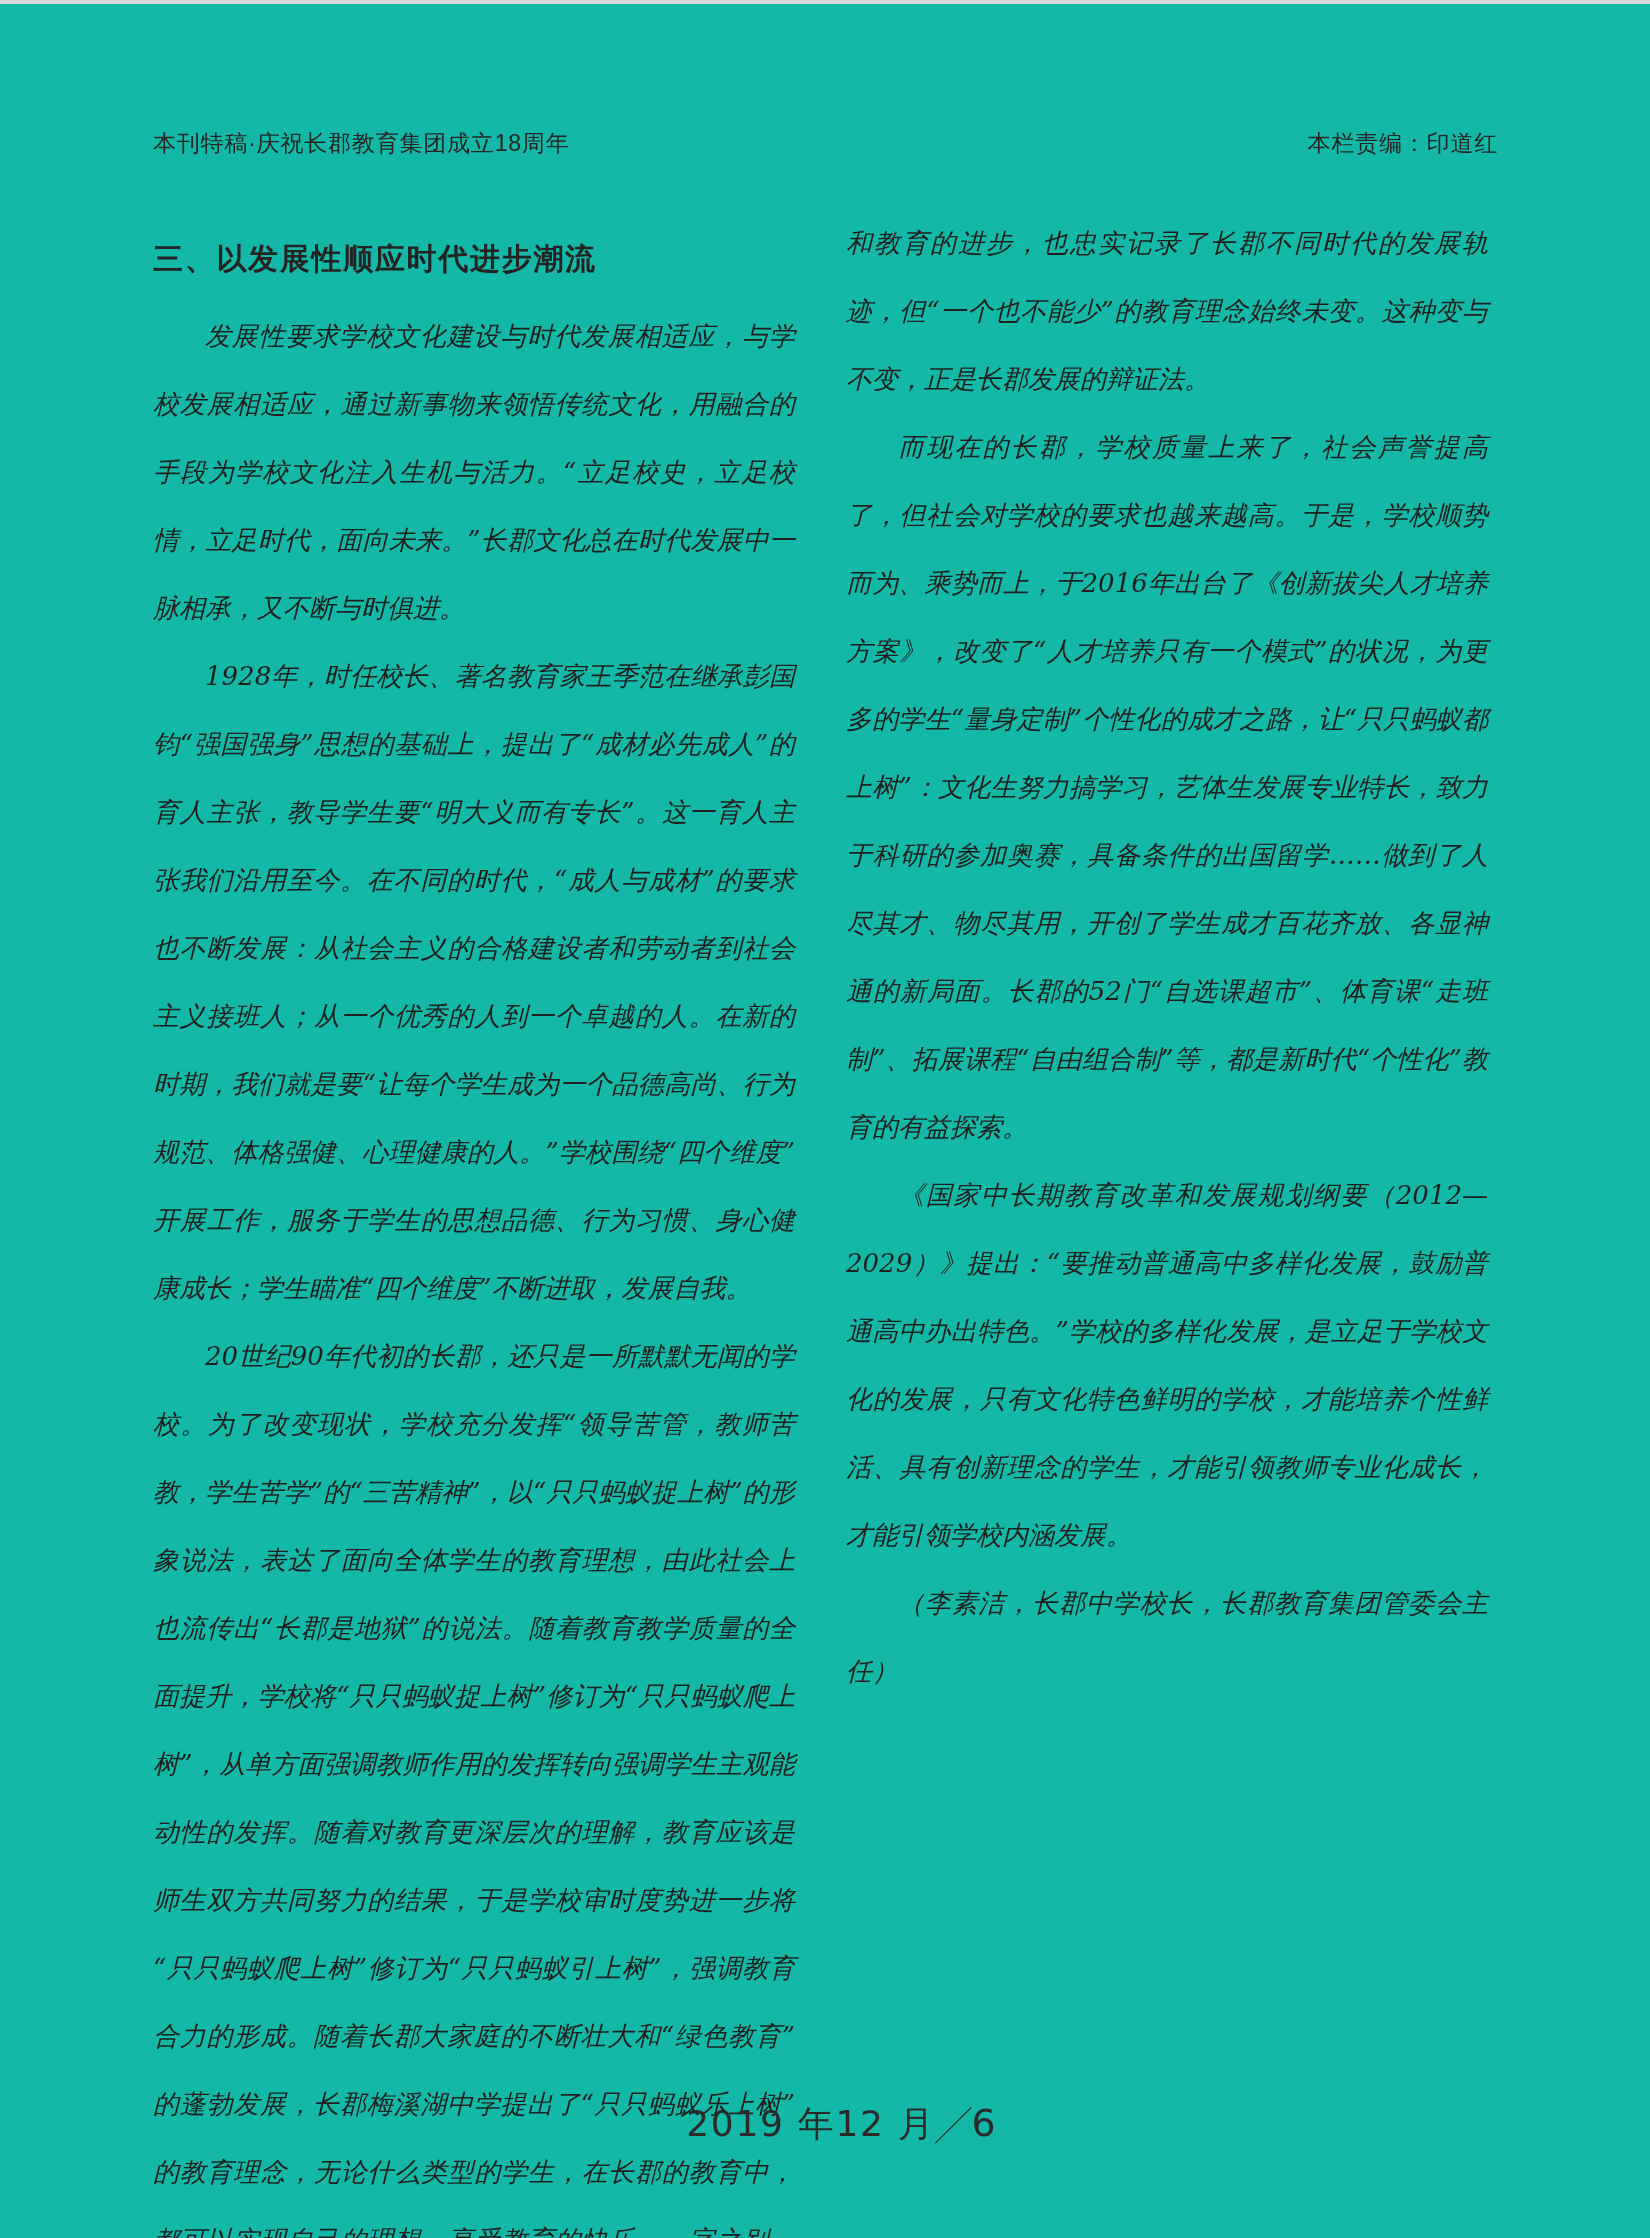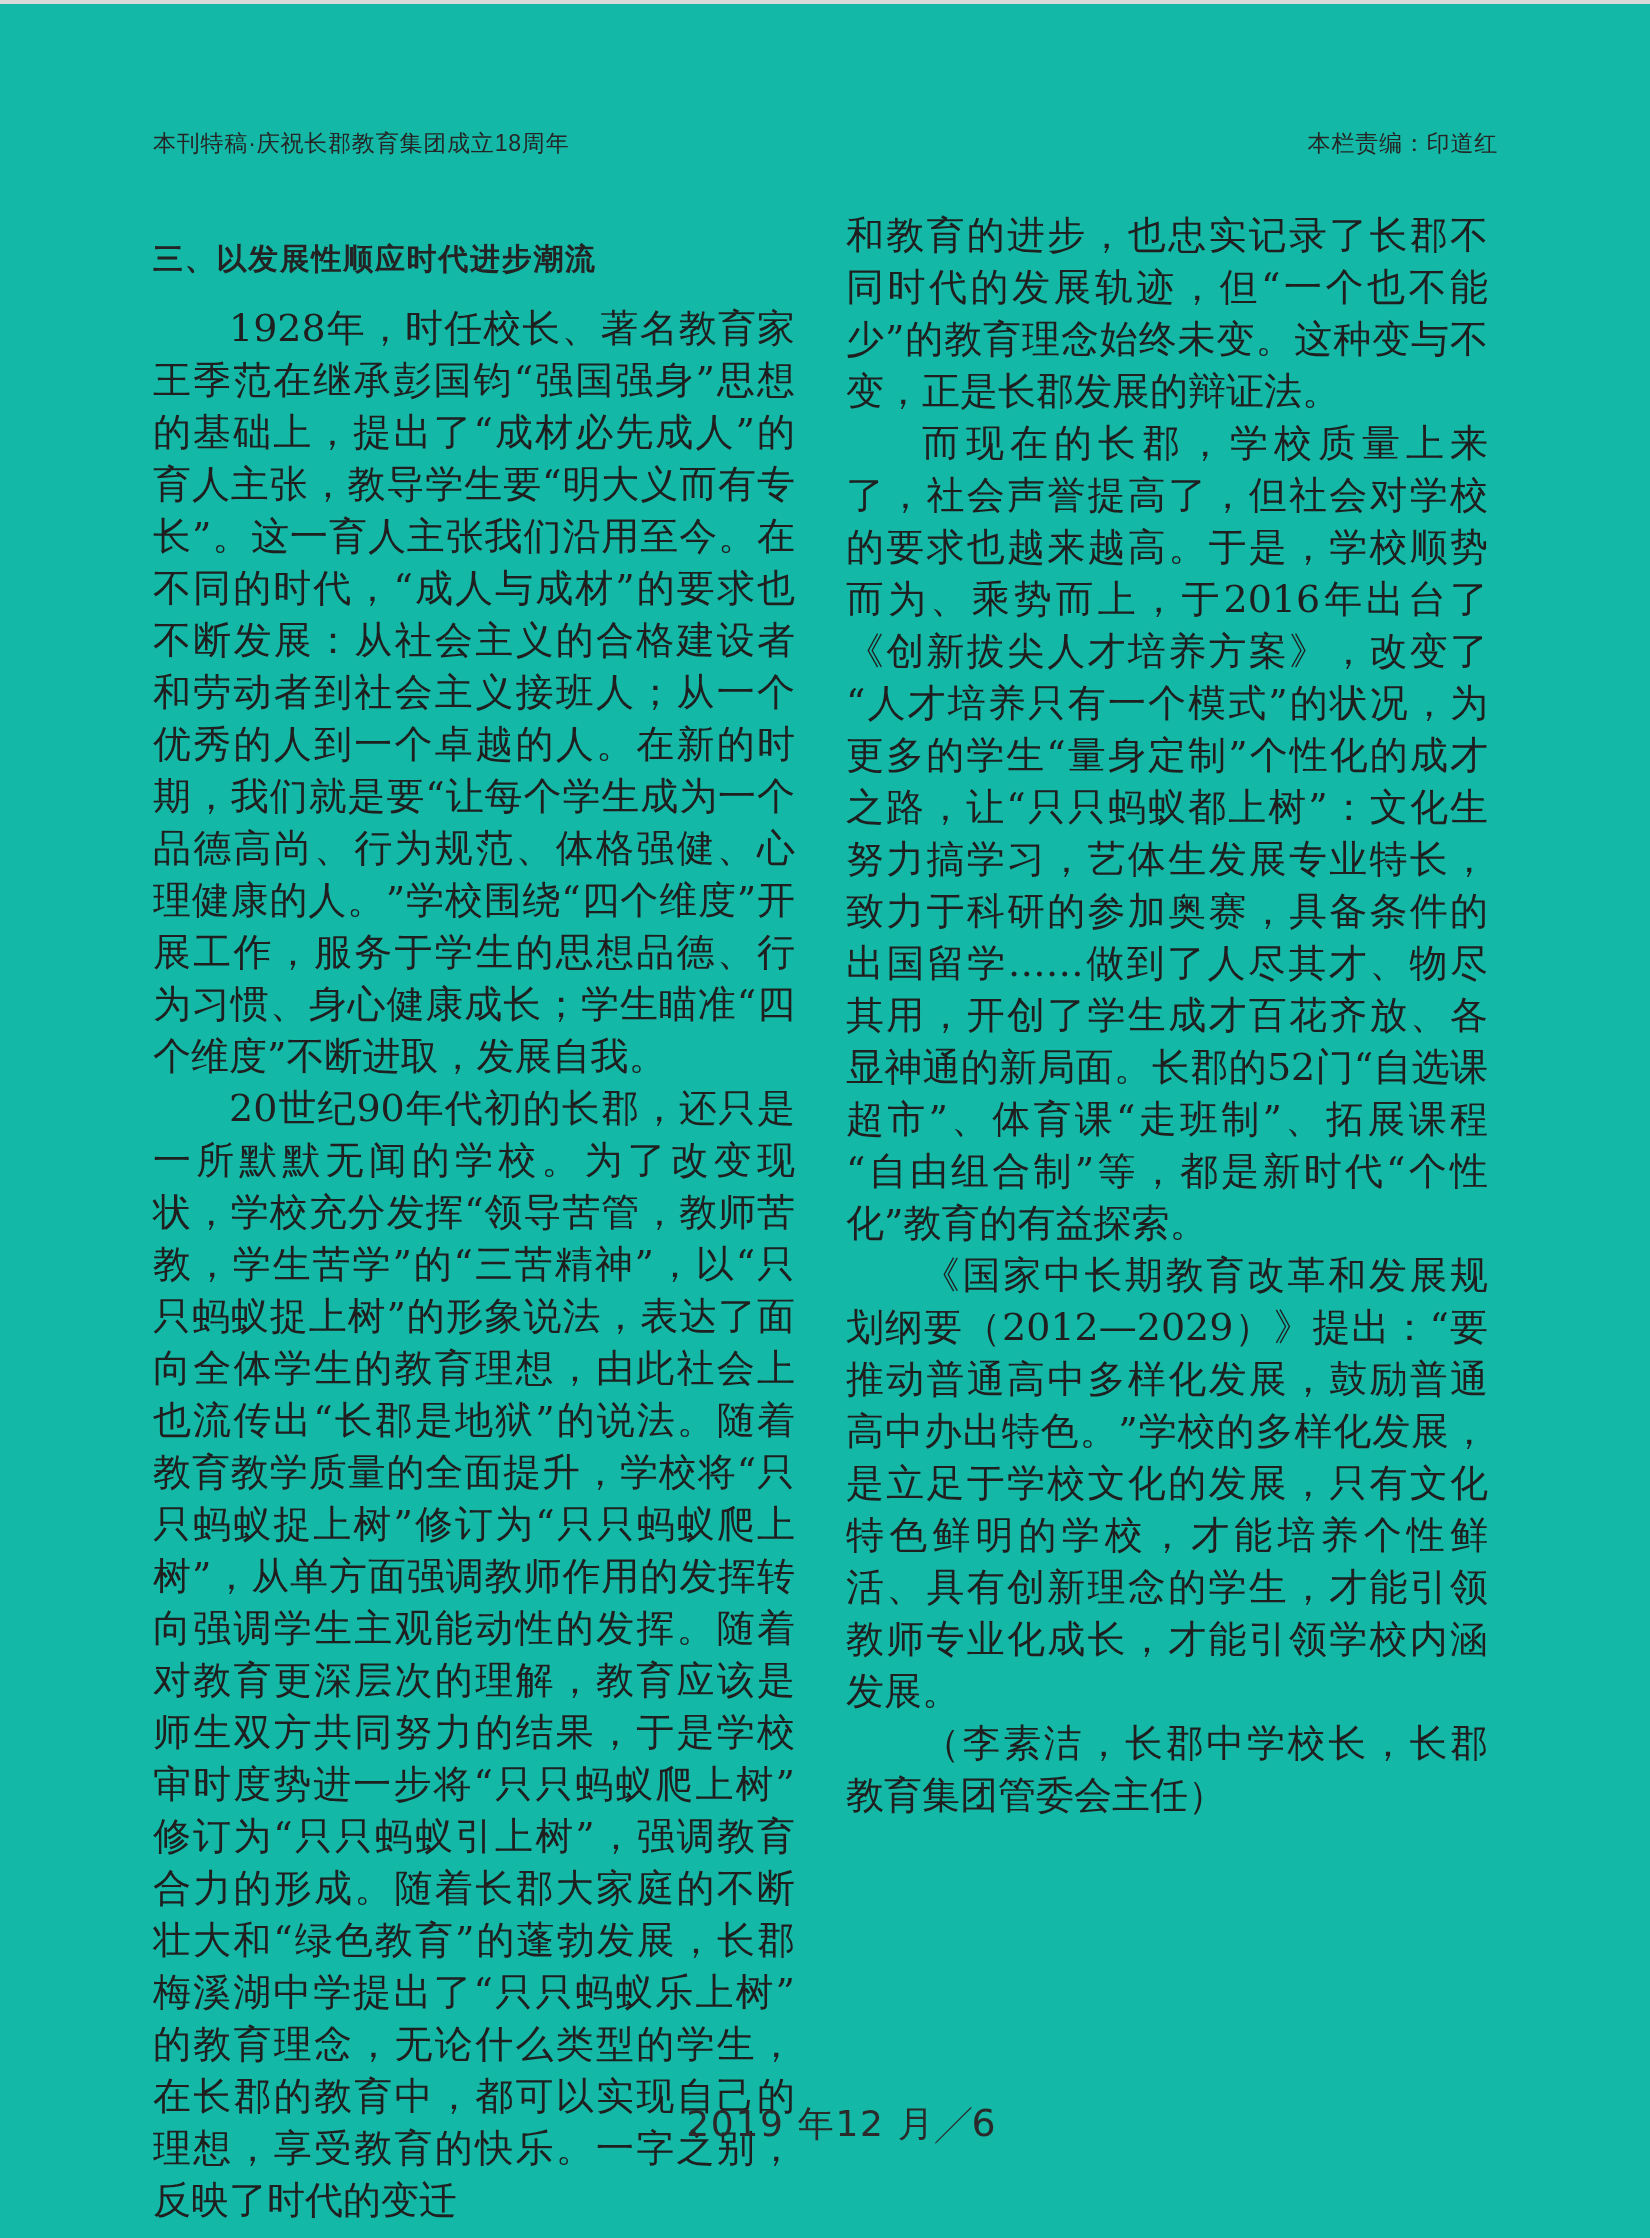--- a/index.html
+++ b/index.html
@@ -40,26 +40,27 @@
     font-family: "Liberation Sans", "DejaVu Sans", sans-serif;
     font-weight: bold;
     font-size: 30px;
     line-height: 40px;
     letter-spacing: 1.7px;
     color: #232323;
   }
   .body-para {
     margin: 0;
     font-family: "DejaVu Serif", "Liberation Serif", serif;
-    font-size: 38px;
-    line-height: 52px;
+    font-size: 26px;
+    line-height: 68px;
     text-align: justify;
     text-justify: inter-ideograph;
     text-indent: 2em;
     color: #1f1f1f;
+    font-style: italic;
   }
   .body-para.no-indent { text-indent: 0; }
   .page-footer {
     position: absolute;
     top: 2096px;
     left: 0;
     width: 100%;
     text-align: center;
     font-family: "DejaVu Sans", "Liberation Sans", sans-serif;
     color: #2a2a2a;
@@ -75,20 +76,21 @@
 
   <div class="page-header">
     <span>本刊特稿·庆祝长郡教育集团成立18周年</span>
     <span>本栏责编：印道红</span>
   </div>
 
   <div class="columns">
     <div class="col">
       <h2 class="section-title">三、以发展性顺应时代进步潮流</h2>
       <div>
+          <p class="body-para">发展性要求学校文化建设与时代发展相适应，与学校发展相适应，通过新事物来领悟传统文化，用融合的手段为学校文化注入生机与活力。“立足校史，立足校情，立足时代，面向未来。”长郡文化总在时代发展中一脉相承，又不断与时俱进。</p>
           <p class="body-para">1928年，时任校长、著名教育家王季范在继承彭国钧“强国强身”思想的基础上，提出了“成材必先成人”的育人主张，教导学生要“明大义而有专长”。这一育人主张我们沿用至今。在不同的时代，“成人与成材”的要求也不断发展：从社会主义的合格建设者和劳动者到社会主义接班人；从一个优秀的人到一个卓越的人。在新的时期，我们就是要“让每个学生成为一个品德高尚、行为规范、体格强健、心理健康的人。”学校围绕“四个维度”开展工作，服务于学生的思想品德、行为习惯、身心健康成长；学生瞄准“四个维度”不断进取，发展自我。</p>
           <p class="body-para">20世纪90年代初的长郡，还只是一所默默无闻的学校。为了改变现状，学校充分发挥“领导苦管，教师苦教，学生苦学”的“三苦精神”，以“只只蚂蚁捉上树”的形象说法，表达了面向全体学生的教育理想，由此社会上也流传出“长郡是地狱”的说法。随着教育教学质量的全面提升，学校将“只只蚂蚁捉上树”修订为“只只蚂蚁爬上树”，从单方面强调教师作用的发挥转向强调学生主观能动性的发挥。随着对教育更深层次的理解，教育应该是师生双方共同努力的结果，于是学校审时度势进一步将“只只蚂蚁爬上树”修订为“只只蚂蚁引上树”，强调教育合力的形成。随着长郡大家庭的不断壮大和“绿色教育”的蓬勃发展，长郡梅溪湖中学提出了“只只蚂蚁乐上树”的教育理念，无论什么类型的学生，在长郡的教育中，都可以实现自己的理想，享受教育的快乐。一字之别，反映了时代的变迁</p>
         </div>
     </div>
 
     <div class="col">
       <div>
           <p class="body-para no-indent">和教育的进步，也忠实记录了长郡不同时代的发展轨迹，但“一个也不能少”的教育理念始终未变。这种变与不变，正是长郡发展的辩证法。</p>
           <p class="body-para">而现在的长郡，学校质量上来了，社会声誉提高了，但社会对学校的要求也越来越高。于是，学校顺势而为、乘势而上，于2016年出台了《创新拔尖人才培养方案》，改变了“人才培养只有一个模式”的状况，为更多的学生“量身定制”个性化的成才之路，让“只只蚂蚁都上树”：文化生努力搞学习，艺体生发展专业特长，致力于科研的参加奥赛，具备条件的出国留学……做到了人尽其才、物尽其用，开创了学生成才百花齐放、各显神通的新局面。长郡的52门“自选课超市”、体育课“走班制”、拓展课程“自由组合制”等，都是新时代“个性化”教育的有益探索。</p>
           <p class="body-para">《国家中长期教育改革和发展规划纲要（2012—2029）》提出：“要推动普通高中多样化发展，鼓励普通高中办出特色。”学校的多样化发展，是立足于学校文化的发展，只有文化特色鲜明的学校，才能培养个性鲜活、具有创新理念的学生，才能引领教师专业化成长，才能引领学校内涵发展。</p>

